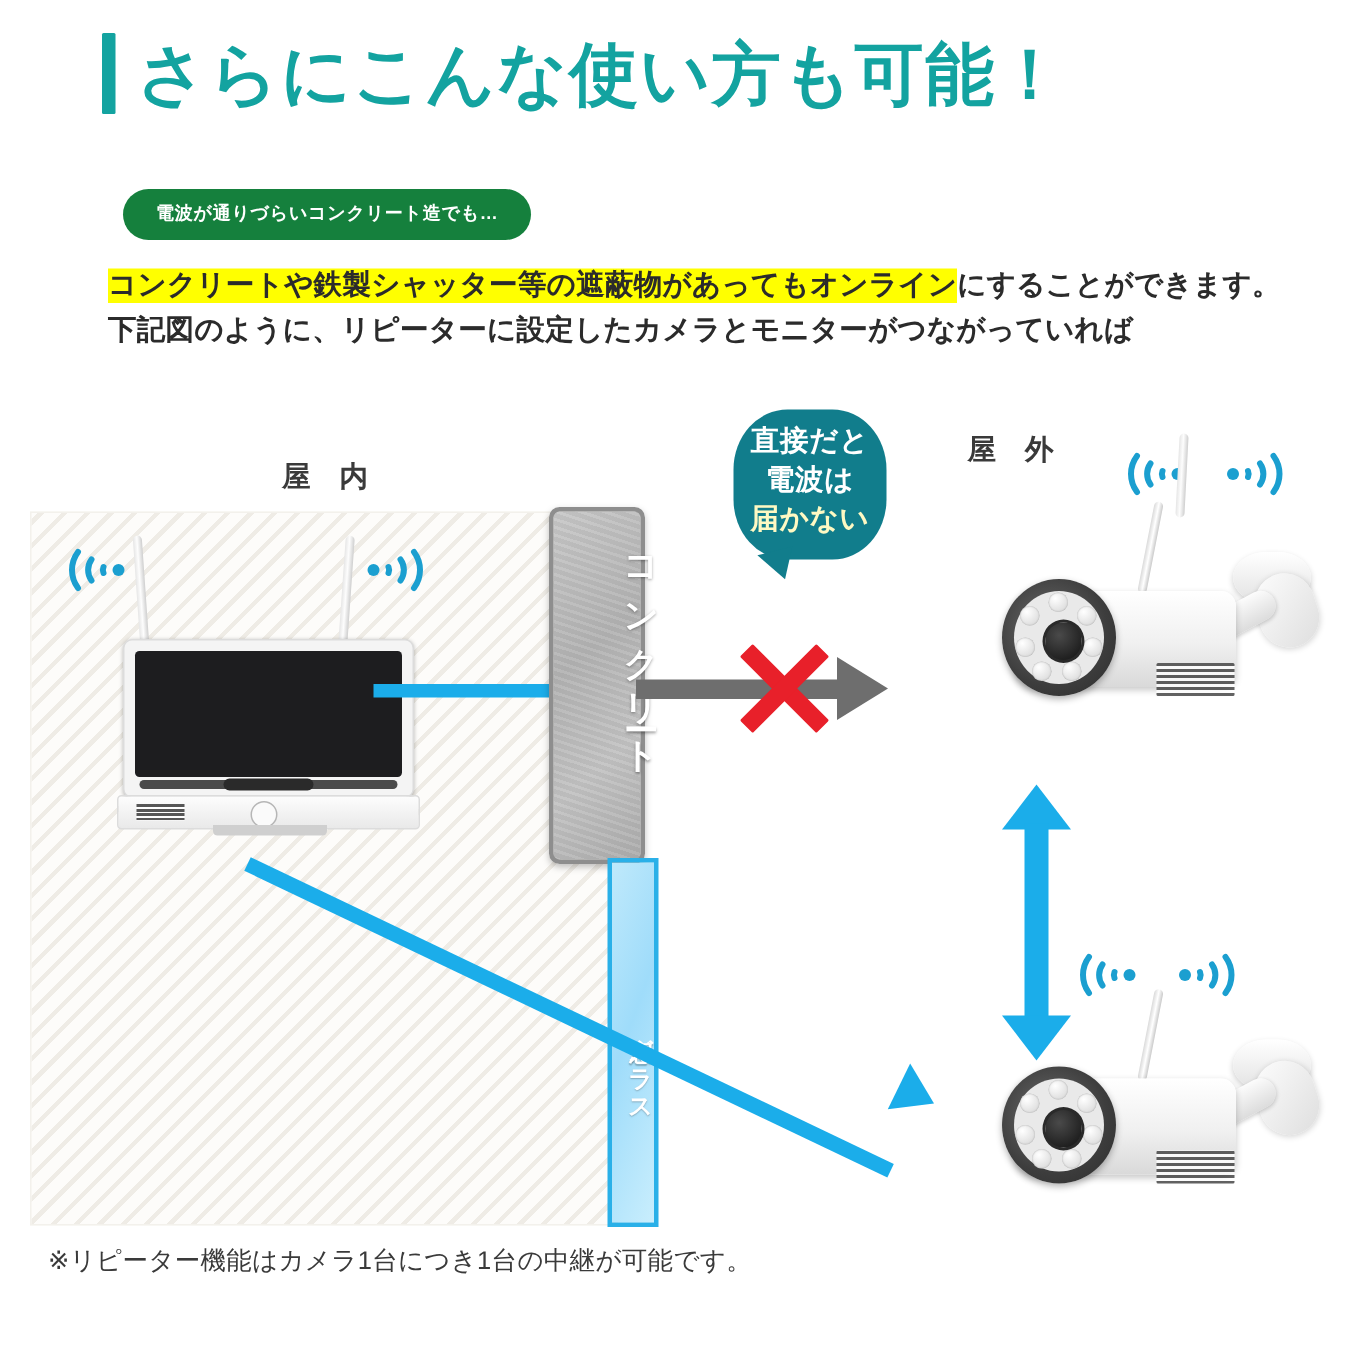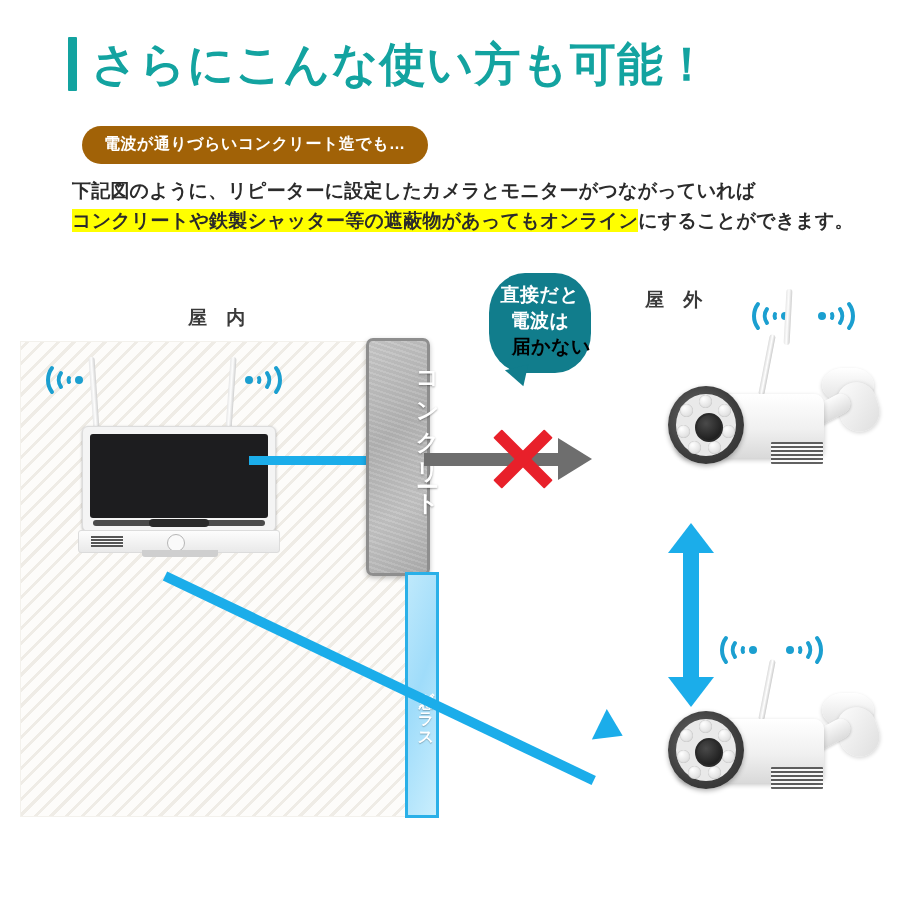--- a/index.html
+++ b/index.html
@@ -6,31 +6,31 @@
   body{
     width:900px;height:900px;
     background:#ffffff;
     font-family:"Liberation Sans","DejaVu Sans",sans-serif;
     overflow:hidden;
     position:relative;
   }
   .page{position:relative;width:900px;height:900px;overflow:hidden;}
 
   
-  .title-row{position:absolute;left:68px;top:22px;display:flex;align-items:flex-end;margin-top:15px;}
+  .title-row{position:absolute;left:68px;top:22px;display:flex;align-items:flex-end;}
   .title-bar{width:9px;height:54px;background:#13a3a0;margin-right:14px;border-radius:1px;}
   .title-text{
     font-size:46px;font-weight:bold;color:#13a3a0;letter-spacing:1px;
     line-height:54px;white-space:nowrap;
   }
 
   .pill-sub{
     position:absolute;left:82px;top:126px;
-    background:#a16207;color:#ffffff;
-    font-size:16px;font-weight:bold;
+    background:#15803d;color:#ffffff;
+    font-size:12px;font-weight:bold;
     padding:8px 22px 9px 22px;border-radius:20px;
     letter-spacing:.5px;white-space:nowrap;
   }
 
   .body-copy{position:absolute;left:72px;top:176px;width:800px;}
   .body-line{
     font-size:19px;font-weight:bold;color:#2b2b2b;
     line-height:30px;letter-spacing:.2px;white-space:nowrap;
   }
   .hl{background:#ffff00;padding:1px 0;}
@@ -179,21 +179,21 @@
     border-left:23px solid transparent;border-right:23px solid transparent;
     border-top:30px solid #1badea;
   }
 
   
   .bubble{
     position:absolute;background:#117d8c;color:#ffffff;
     font-size:19px;font-weight:bold;text-align:center;
     line-height:26px;letter-spacing:.5px;
   }
-  .bubble .accent{color:#000000;text-align:right;}
+  .bubble .accent{color:#fef9c3;}
   .bub-top{
     left:489px;top:-2px;width:102px;height:100px;
     border-radius:36px 36px 36px 36px/40px 40px 40px 40px;
     padding-top:9px;box-sizing:border-box;
   }
   .bub-top:after{
     content:"";position:absolute;left:18px;bottom:-14px;
     width:0;height:0;border-left:14px solid transparent;
     border-right:10px solid transparent;border-top:20px solid #117d8c;
     transform:rotate(-14deg);
@@ -290,22 +290,22 @@
 <div class="page">
 
   <div class="title-row">
     <div class="title-bar"></div>
     <div class="title-text">さらにこんな使い方も可能！</div>
   </div>
 
   <div class="pill-sub">電波が通りづらいコンクリート造でも…</div>
 
   <div class="body-copy">
+    <div class="body-line"><span class="hl">コンクリートや鉄製シャッター等の遮蔽物があってもオンライン</span><span>にすることができます。</span></div>
     <div class="body-line">下記図のように、リピーターに設定したカメラとモニターがつながっていれば</div>
-    <div class="body-line"><span class="hl">コンクリートや鉄製シャッター等の遮蔽物があってもオンライン</span><span>にすることができます。</span></div>
   </div>
 
   <div class="diagram">
 
     <div class="indoor"></div>
 
     <div class="area-label label-indoor">屋 内</div>
     <div class="area-label label-outdoor">屋 外</div>
 
     <div class="wifi" style="left:42px;top:88px;">
@@ -461,15 +461,16 @@
           <div class="led" style="left:4px;top:10px;"></div>
           <div class="cam-lens"></div>
         </div>
       </div>
     </div>
 
   </div>
 
 
   <div class="footer">
+    <div class="foot-line">※リピーター機能はカメラ1台につき1台の中継が可能です。</div>
   </div>
 
 </div>
 
 </body></html>

